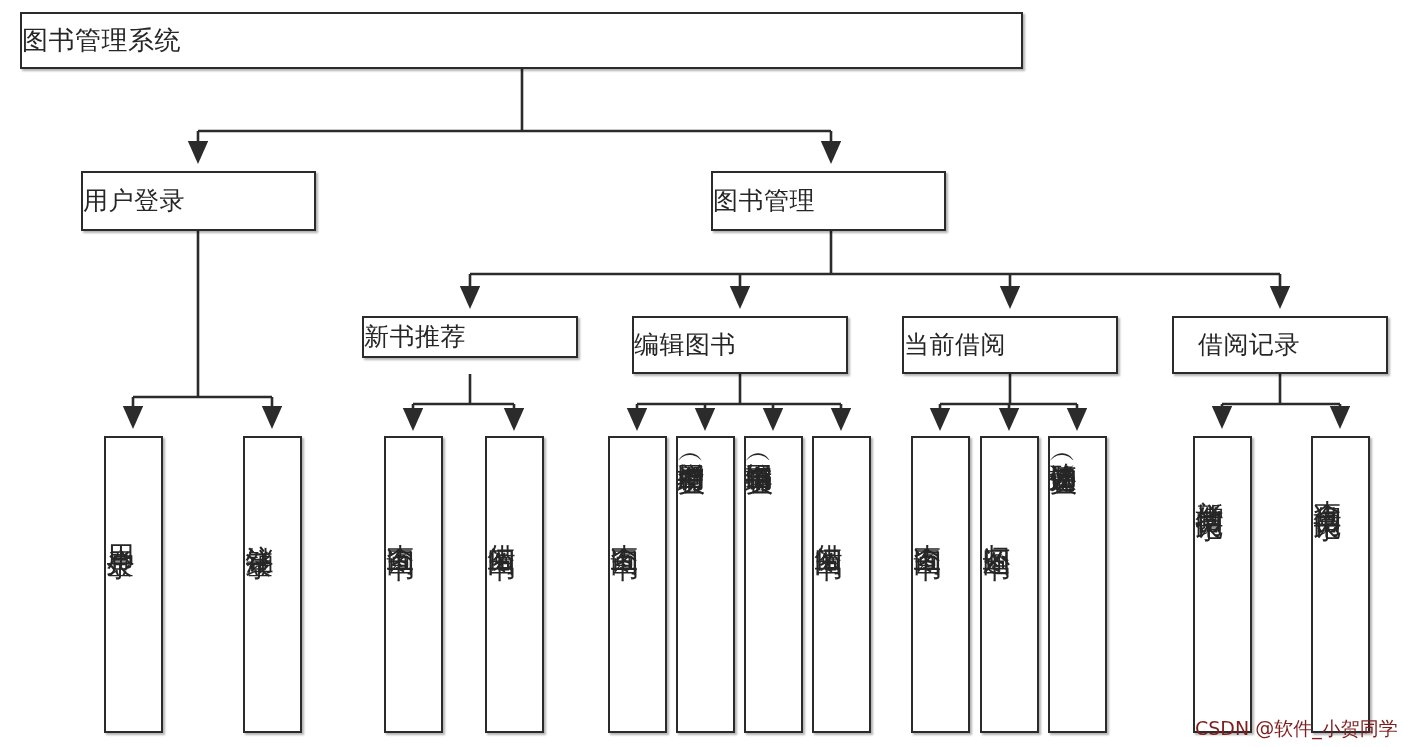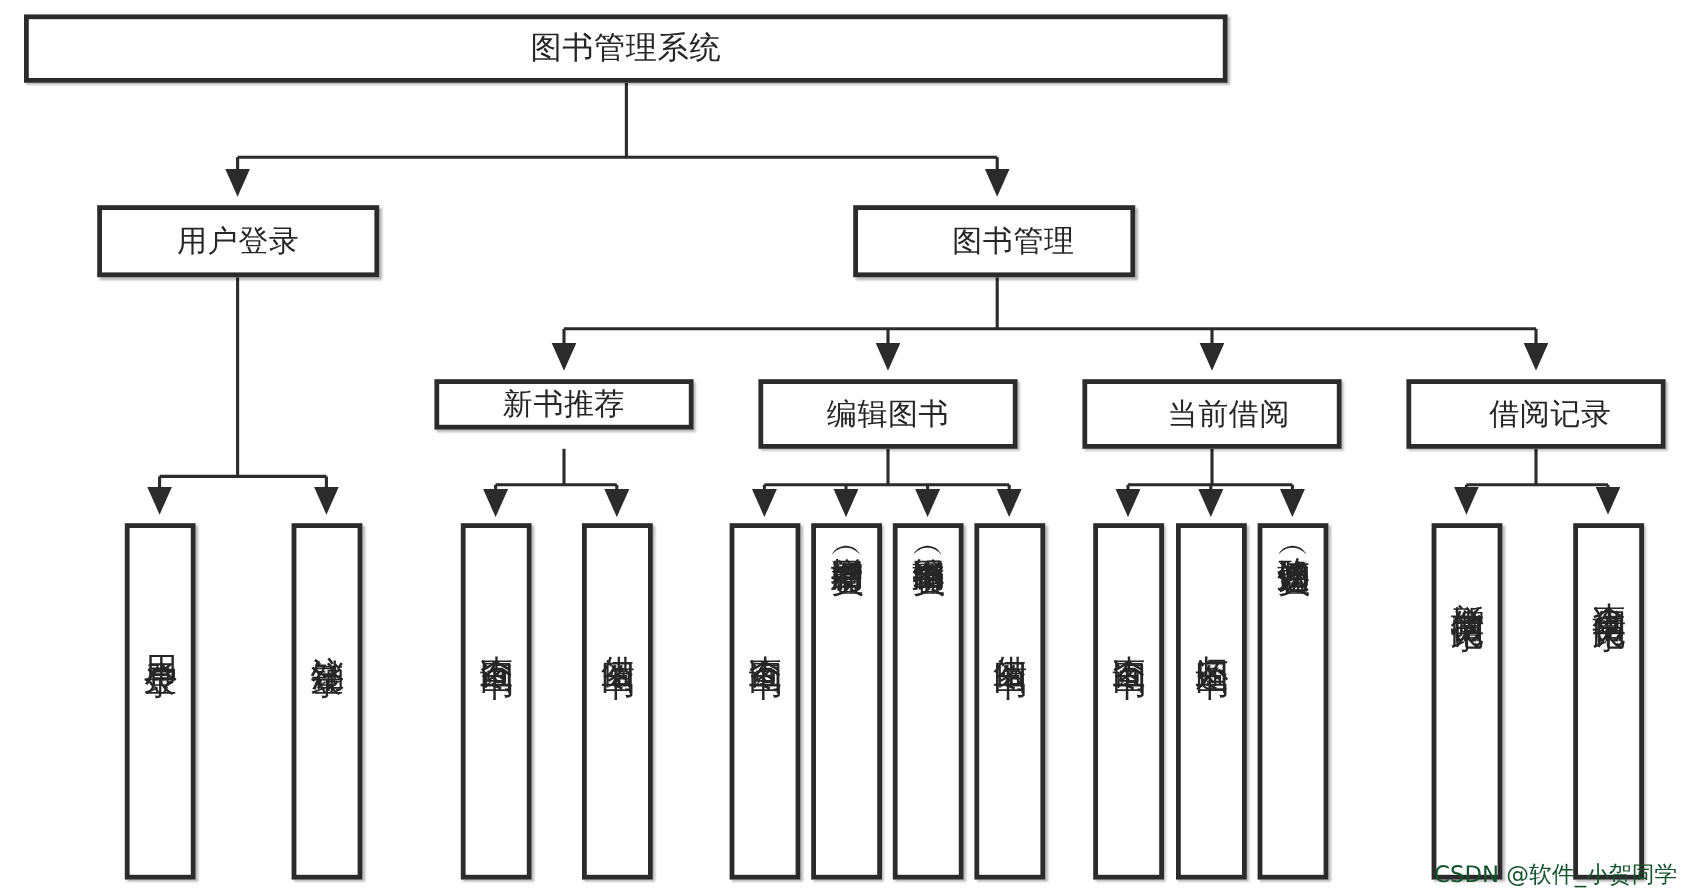--- a/index.html
+++ b/index.html
@@ -23,25 +23,24 @@
     left: 0;
     top: 0;
     width: 1405px;
     height: 747px;
     pointer-events: none;
   }
   .node {
     position: absolute;
     box-sizing: border-box;
     background: #ffffff;
-    border: 4px solid #14b8a6;
+    border: 2px solid #14b8a6;
     box-shadow: 2px 2px 2px rgba(0,0,0,0.30);
     display: flex;
     align-items: center;
-    justify-content: center;
     color: #262626;
     z-index: 2;
   }
   .node .label {
     display: block;
     text-align: center;
     line-height: 1.18;
     letter-spacing: 0.5px;
     white-space: nowrap;
   }
@@ -139,31 +138,31 @@
     </g>
   </svg>
 
   <div class="node horiz root" style="left: 20px; top: 12px; width: 1003px; height: 57px; border-color: rgb(43, 43, 43); background: rgb(255, 255, 255); color: rgb(38, 38, 38);">
     <span class="label">图书管理系统</span>
   </div>
 
   <div class="node horiz" style="left: 81px; top: 171px; width: 235px; height: 60px; border-color: rgb(43, 43, 43); background: rgb(255, 255, 255); color: rgb(38, 38, 38);">
     <span class="label">用户登录</span>
   </div>
-  <div class="node horiz" style="left: 711px; top: 171px; width: 235px; height: 60px; border-color: rgb(43, 43, 43); background: rgb(255, 255, 255); color: rgb(38, 38, 38); padding-left: 32px;">
+  <div class="node horiz" style="left: 711px; top: 171px; width: 235px; height: 60px; border-color: rgb(43, 43, 43); background: rgb(255, 255, 255); color: rgb(38, 38, 38);">
     <span class="label">图书管理</span>
   </div>
 
   <div class="node horiz" style="left: 362px; top: 316px; width: 216px; height: 42px; border-color: rgb(43, 43, 43); background: rgb(255, 255, 255); color: rgb(38, 38, 38);">
     <span class="label">新书推荐</span>
   </div>
   <div class="node horiz" style="left: 632px; top: 316px; width: 216px; height: 58px; border-color: rgb(43, 43, 43); background: rgb(255, 255, 255); color: rgb(38, 38, 38);">
     <span class="label">编辑图书</span>
   </div>
-  <div class="node horiz" style="left: 902px; top: 316px; width: 216px; height: 58px; border-color: rgb(43, 43, 43); background: rgb(255, 255, 255); color: rgb(38, 38, 38); padding-left: 28px;">
+  <div class="node horiz" style="left: 902px; top: 316px; width: 216px; height: 58px; border-color: rgb(43, 43, 43); background: rgb(255, 255, 255); color: rgb(38, 38, 38);">
     <span class="label">当前借阅</span>
   </div>
   <div class="node horiz" style="left: 1172px; top: 316px; width: 216px; height: 58px; border-color: rgb(43, 43, 43); background: rgb(255, 255, 255); color: rgb(38, 38, 38); padding-left: 24px;">
     <span class="label">借阅记录</span>
   </div>
 
   <div class="node vert" style="left: 104px; top: 436px; width: 59px; height: 297px; border-color: rgb(43, 43, 43); background: rgb(255, 255, 255); color: rgb(38, 38, 38);">
     <span class="label">用户登录</span>
   </div>
   <div class="node vert" style="left: 243px; top: 436px; width: 59px; height: 297px; border-color: rgb(43, 43, 43); background: rgb(255, 255, 255); color: rgb(38, 38, 38);">
@@ -196,15 +195,15 @@
   <div class="node vert tight" style="left: 1048px; top: 436px; width: 59px; height: 297px; border-color: rgb(43, 43, 43); background: rgb(255, 255, 255); color: rgb(38, 38, 38);">
     <span class="label">确认归还（管理员）</span>
   </div>
   <div class="node vert mid" style="left: 1193px; top: 436px; width: 59px; height: 297px; border-color: rgb(43, 43, 43); background: rgb(255, 255, 255); color: rgb(38, 38, 38);">
     <span class="label">新增借阅记录</span>
   </div>
   <div class="node vert mid" style="left: 1311px; top: 436px; width: 59px; height: 297px; border-color: rgb(43, 43, 43); background: rgb(255, 255, 255); color: rgb(38, 38, 38);">
     <span class="label">查询借阅记录</span>
   </div>
 
-  <div class="watermark" style="left: 1195px; top: 716px; color: #14532d;">CSDN @软件_小贺同学</div>
+  <div class="watermark" style="left: 1195px; top: 716px; color: #7f1d1d;">CSDN @软件_小贺同学</div>
 
 </div>
 
 </body></html>

